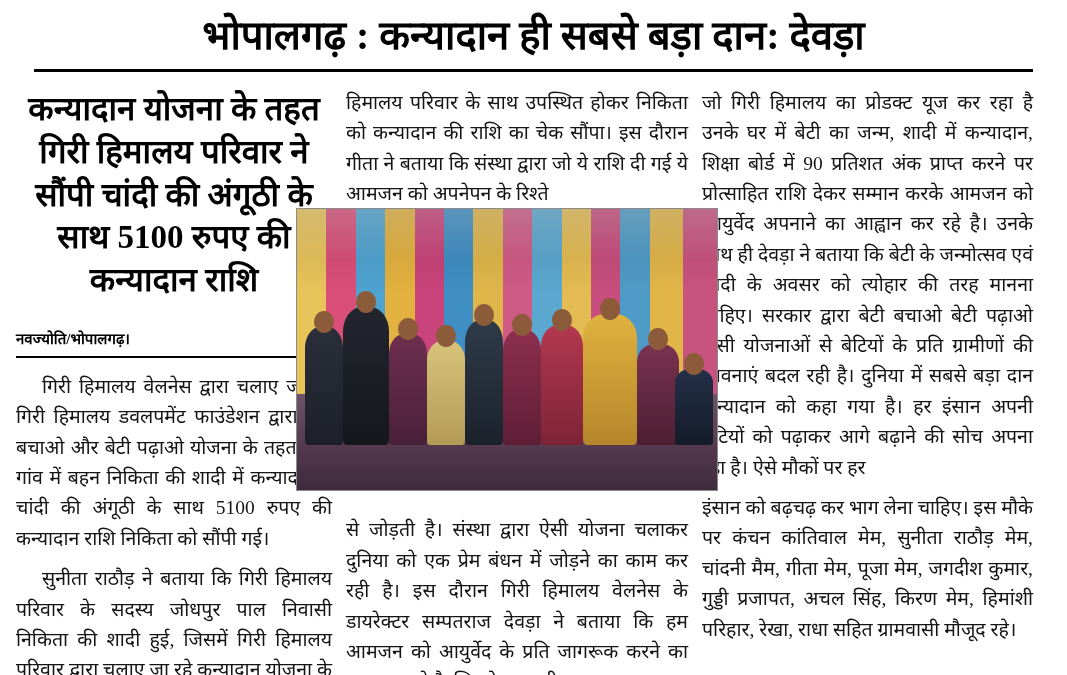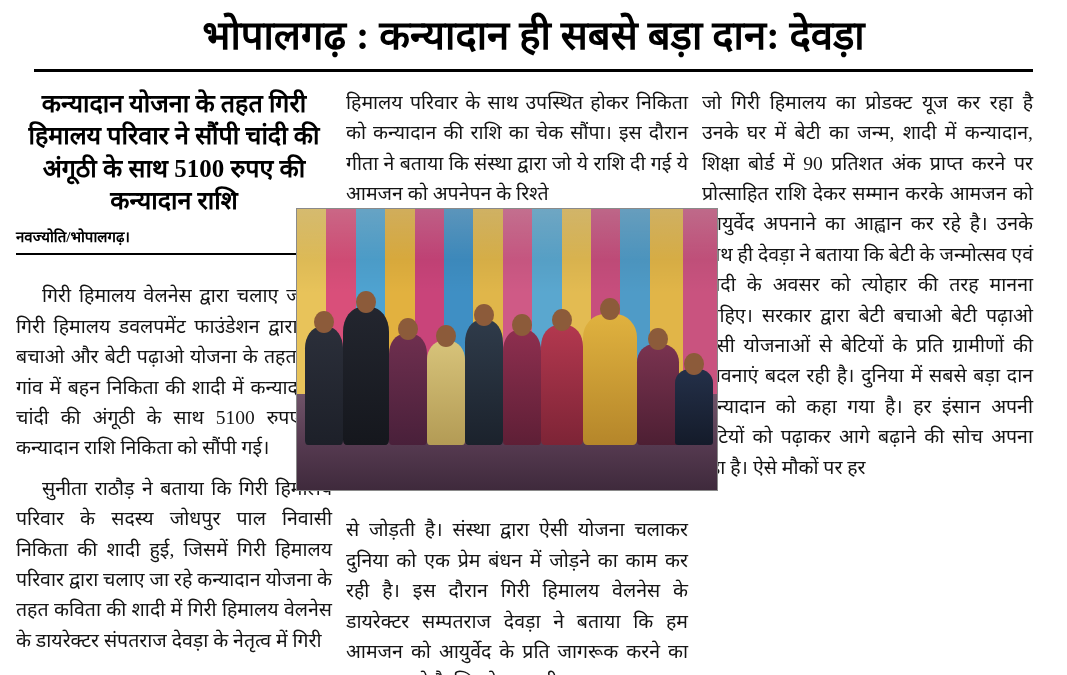--- a/index.html
+++ b/index.html
@@ -54,34 +54,34 @@
     box-sizing: border-box;
     position: relative;
   }
   .col-1 { width: 330px; padding-right: 14px; }
   .col-2 { width: 356px; padding-right: 14px; }
   .col-3 { width: 331px; }
 
   
   .subhead {
     font-weight: bold;
-    font-size: 25px;
+    font-size: 33px;
     line-height: 1.30;
     text-align: center;
     color: #000000;
-    margin: 0 0 10px 0;
+    margin: 0 0 28px 0;
   }
   .byline {
     font-weight: bold;
     font-size: 15px;
     line-height: 1.3;
     color: #000000;
     border-bottom: 2px solid #000000;
     padding-bottom: 6px;
-    margin-bottom: 26px;
+    margin-bottom: 14px;
   }
 
   .body-text {
     font-size: 19.5px;
     line-height: 1.56;
     text-align: justify;
     text-justify: inter-word;
     color: #141414;
     margin: 0 0 10px 0;
   }
@@ -178,20 +178,21 @@
     </div>
 
     <div class="col col-2">
       <p class="body-text top-text">हिमालय परिवार के साथ उपस्थित होकर निकिता को कन्यादान की राशि का चेक सौंपा। इस दौरान गीता ने बताया कि संस्था द्वारा जो ये राशि दी गई ये आमजन को अपनेपन के रिश्ते</p>
       <div class="spacer-photo"></div>
       <p class="body-text">से जोड़ती है। संस्था द्वारा ऐसी योजना चलाकर दुनिया को एक प्रेम बंधन में जोड़ने का काम कर रही है। इस दौरान गिरी हिमालय वेलनेस के डायरेक्टर सम्पतराज देवड़ा ने बताया कि हम आमजन को आयुर्वेद के प्रति जागरूक करने का काम कर रहे है, जिसके साथ ही</p>
     </div>
 
     <div class="col col-3">
       <p class="body-text">जो गिरी हिमालय का प्रोडक्ट यूज कर रहा है उनके घर में बेटी का जन्म, शादी में कन्यादान, शिक्षा बोर्ड में 90 प्रतिशत अंक प्राप्त करने पर प्रोत्साहित राशि देकर सम्मान करके आमजन को आयुर्वेद अपनाने का आह्वान कर रहे है। उनके साथ ही देवड़ा ने बताया कि बेटी के जन्मोत्सव एवं शादी के अवसर को त्योहार की तरह मानना चाहिए। सरकार द्वारा बेटी बचाओ बेटी पढ़ाओ जैसी योजनाओं से बेटियों के प्रति ग्रामीणों की भावनाएं बदल रही है। दुनिया में सबसे बड़ा दान कन्यादान को कहा गया है। हर इंसान अपनी बेटियों को पढ़ाकर आगे बढ़ाने की सोच अपना रहा है। ऐसे मौकों पर हर</p>
+      <p class="body-text">इंसान को बढ़चढ़ कर भाग लेना चाहिए। इस मौके पर कंचन कांतिवाल मेम, सुनीता राठौड़ मेम, चांदनी मैम, गीता मेम, पूजा मेम, जगदीश कुमार, गुड्डी प्रजापत, अचल सिंह, किरण मेम, हिमांशी परिहार, रेखा, राधा सहित ग्रामवासी मौजूद रहे।</p>
     </div>
   </div>
 
   <div class="photo-block">
     <div class="photo">
       <div class="sky-glow"></div>
       <div class="floor"></div>
       <div class="crowd">
         <div class="p" style="left:2%;  width:9%;  height:70%; background:linear-gradient(180deg,#2b2f3a,#1d2029);">
             <span class="head"></span>

